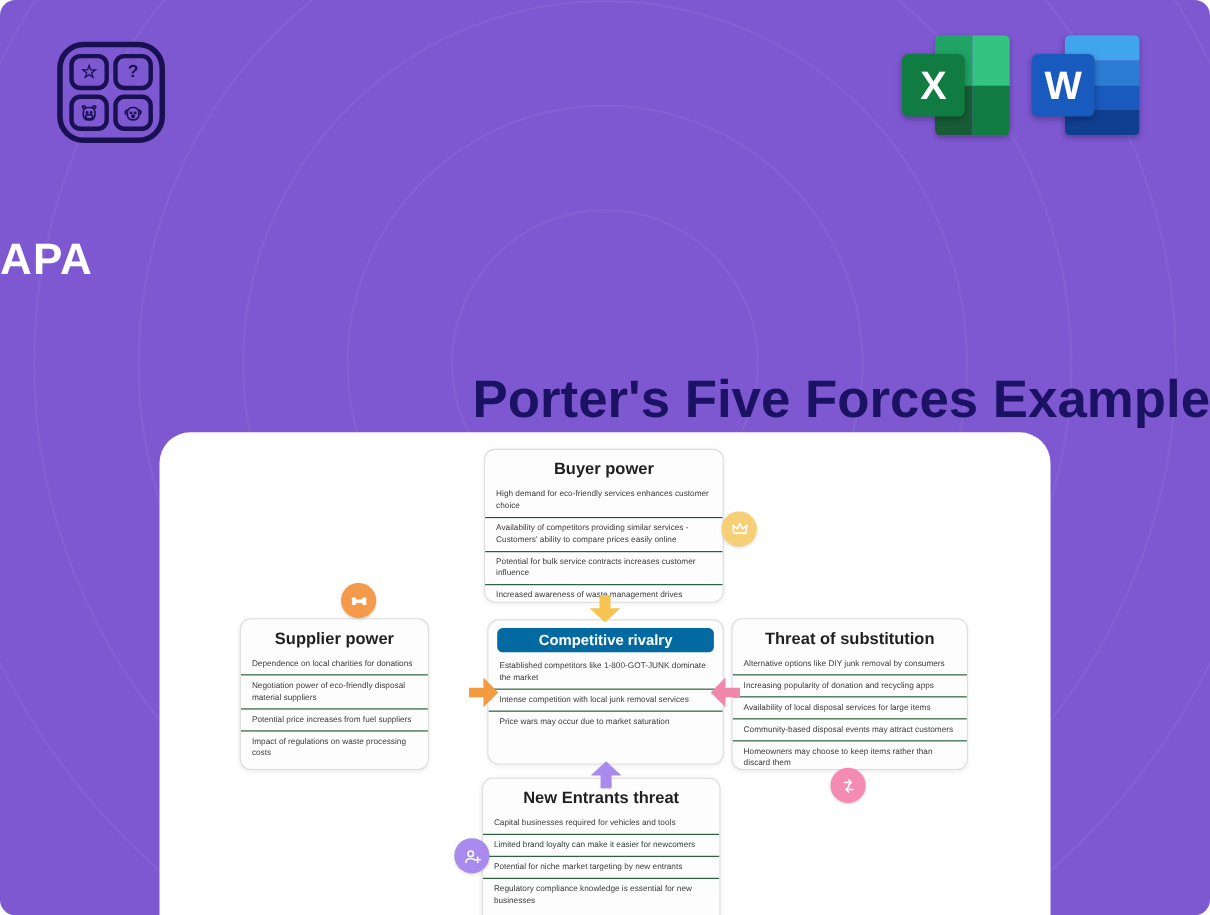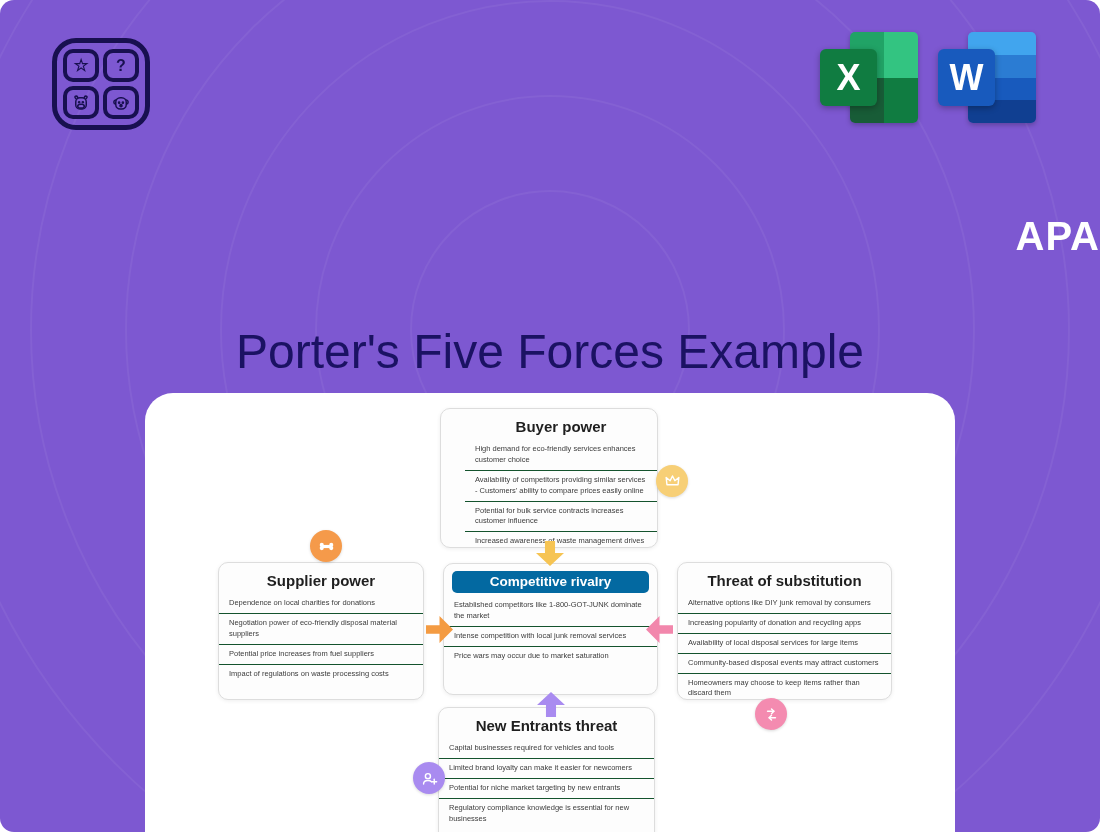--- a/index.html
+++ b/index.html
@@ -53,26 +53,26 @@
   .excel .c3{background:#185c37;} .excel .c4{background:#107c41;}
   .excel .front { background:#107c41; }
   .word { left:938px; top:30px; }
   .word .b1{background:#41a5ee;} .word .b2{background:#2b7cd3;}
   .word .b3{background:#185abd;} .word .b4{background:#103f91;}
   .word .front { background:#185abd; }
 
   
   .category {
     position:absolute; left:0; top:214px; width:100%;
-    text-align:right; color:#ffffff; font-size:40px; font-weight:800;
+    text-align:left; color:#ffffff; font-size:40px; font-weight:800;
     letter-spacing:1px;
   }
   .main-title {
-    position:absolute; left:0; top:324px; width:100%;
-    text-align:center; color:#1b1263; font-size:48px; font-weight:400;
+    position:absolute; left:0; top:336px; width:100%;
+    text-align:right; color:#1b1263; font-size:48px; font-weight:700;
   }
 
   
   .card {
     position:absolute; left:145px; top:393px; width:810px; height:439px;
     background:#ffffff; border-radius:28px 28px 0 0; overflow:hidden;
   }
 
   .fbox {
     position:absolute; background:#fdfdfd;
@@ -88,24 +88,24 @@
     margin:7px 8px 3px; background:#0369a1; color:#ffffff;
     font-size:13.5px; font-weight:bold; text-align:center;
     padding:3px 0 4px; border-radius:5px;
   }
   .bullet {
     font-size:7.5px; line-height:1.45; color:#3c3c3c;
     padding:4px 10px; border-bottom:1px solid #14532d;
   }
   .bullet:last-child { border-bottom:none; }
 
-  #box-buyer        { left:295px; top:15px;  width:218px; height:140px;padding-left:24px; }
-  #box-supplier     { left:73px;  top:169px; width:206px; height:138px; }
+  #box-buyer        { left:295px; top:15px;  width:218px; height:140px; }
+  #box-supplier     { left:73px;  top:169px; width:172px; height:138px; }
   #box-rivalry      { left:298px; top:170px; width:215px; height:132px; }
-  #box-substitution { left:520px; top:169px; width:215px; height:138px;margin-left:12px; }
+  #box-substitution { left:520px; top:169px; width:215px; height:138px; }
   #box-entrants     { left:293px; top:314px; width:217px; height:160px; }
 
   
   .block-arrow { position:absolute; }
   .arrow-down {
     left:391px; top:148px; width:28px; height:25px; background:#f6c453;
     clip-path:polygon(32% 0, 68% 0, 68% 48%, 100% 48%, 50% 100%, 0 48%, 32% 48%);
   }
   .arrow-right {
     left:281px; top:223px; width:27px; height:27px; background:#f49b42;

